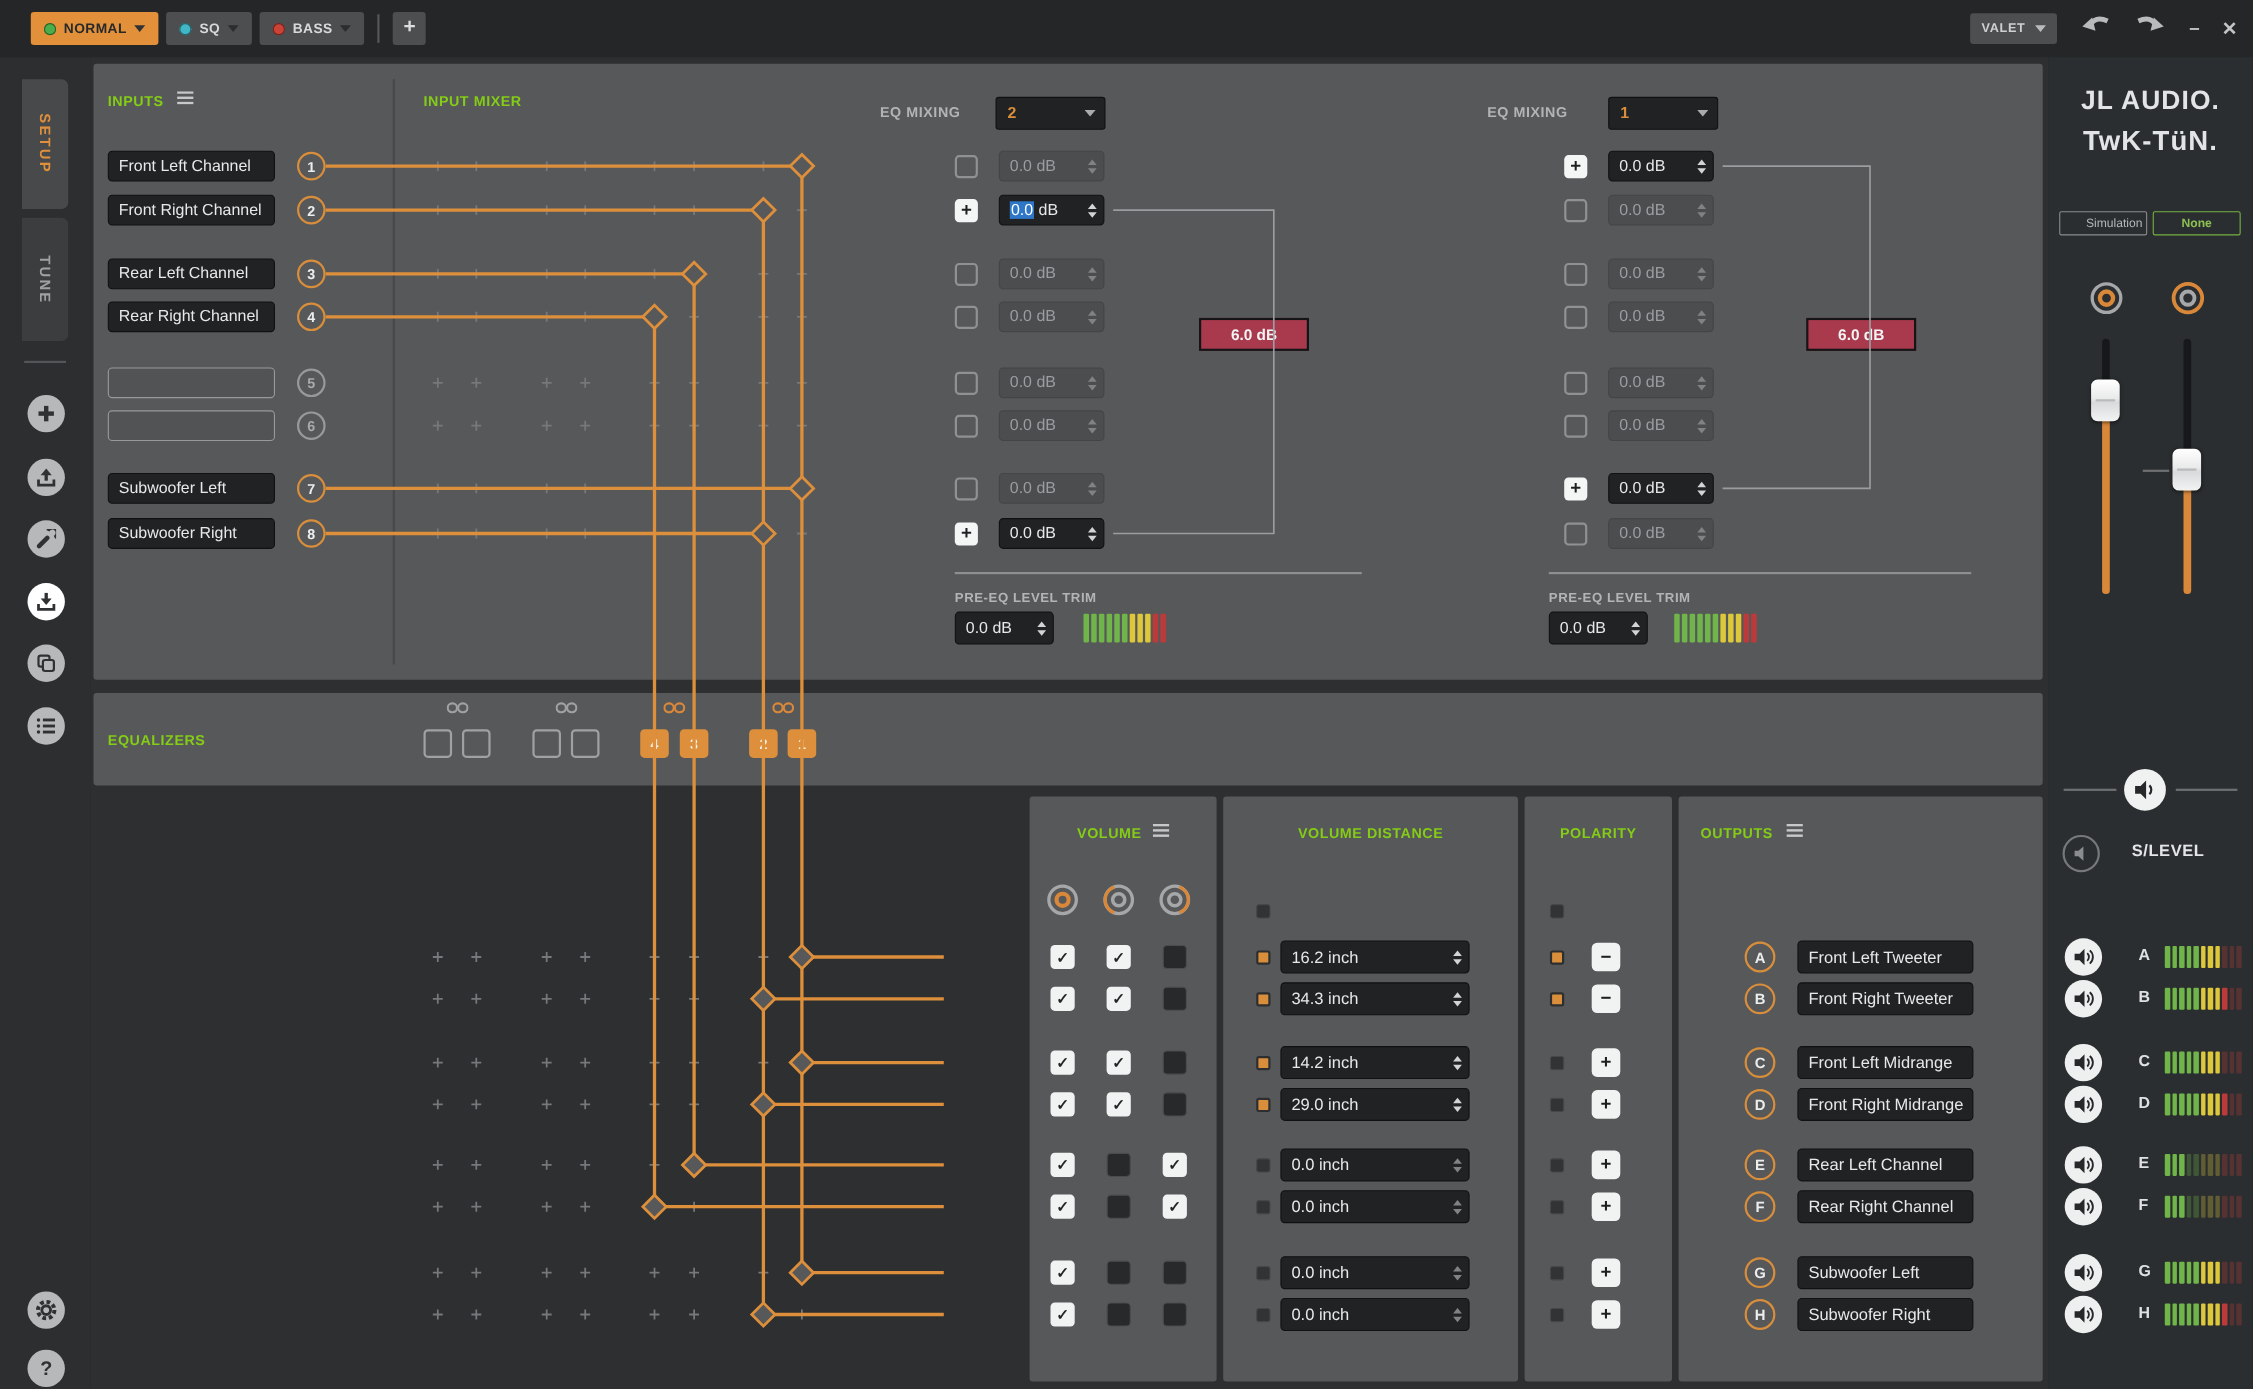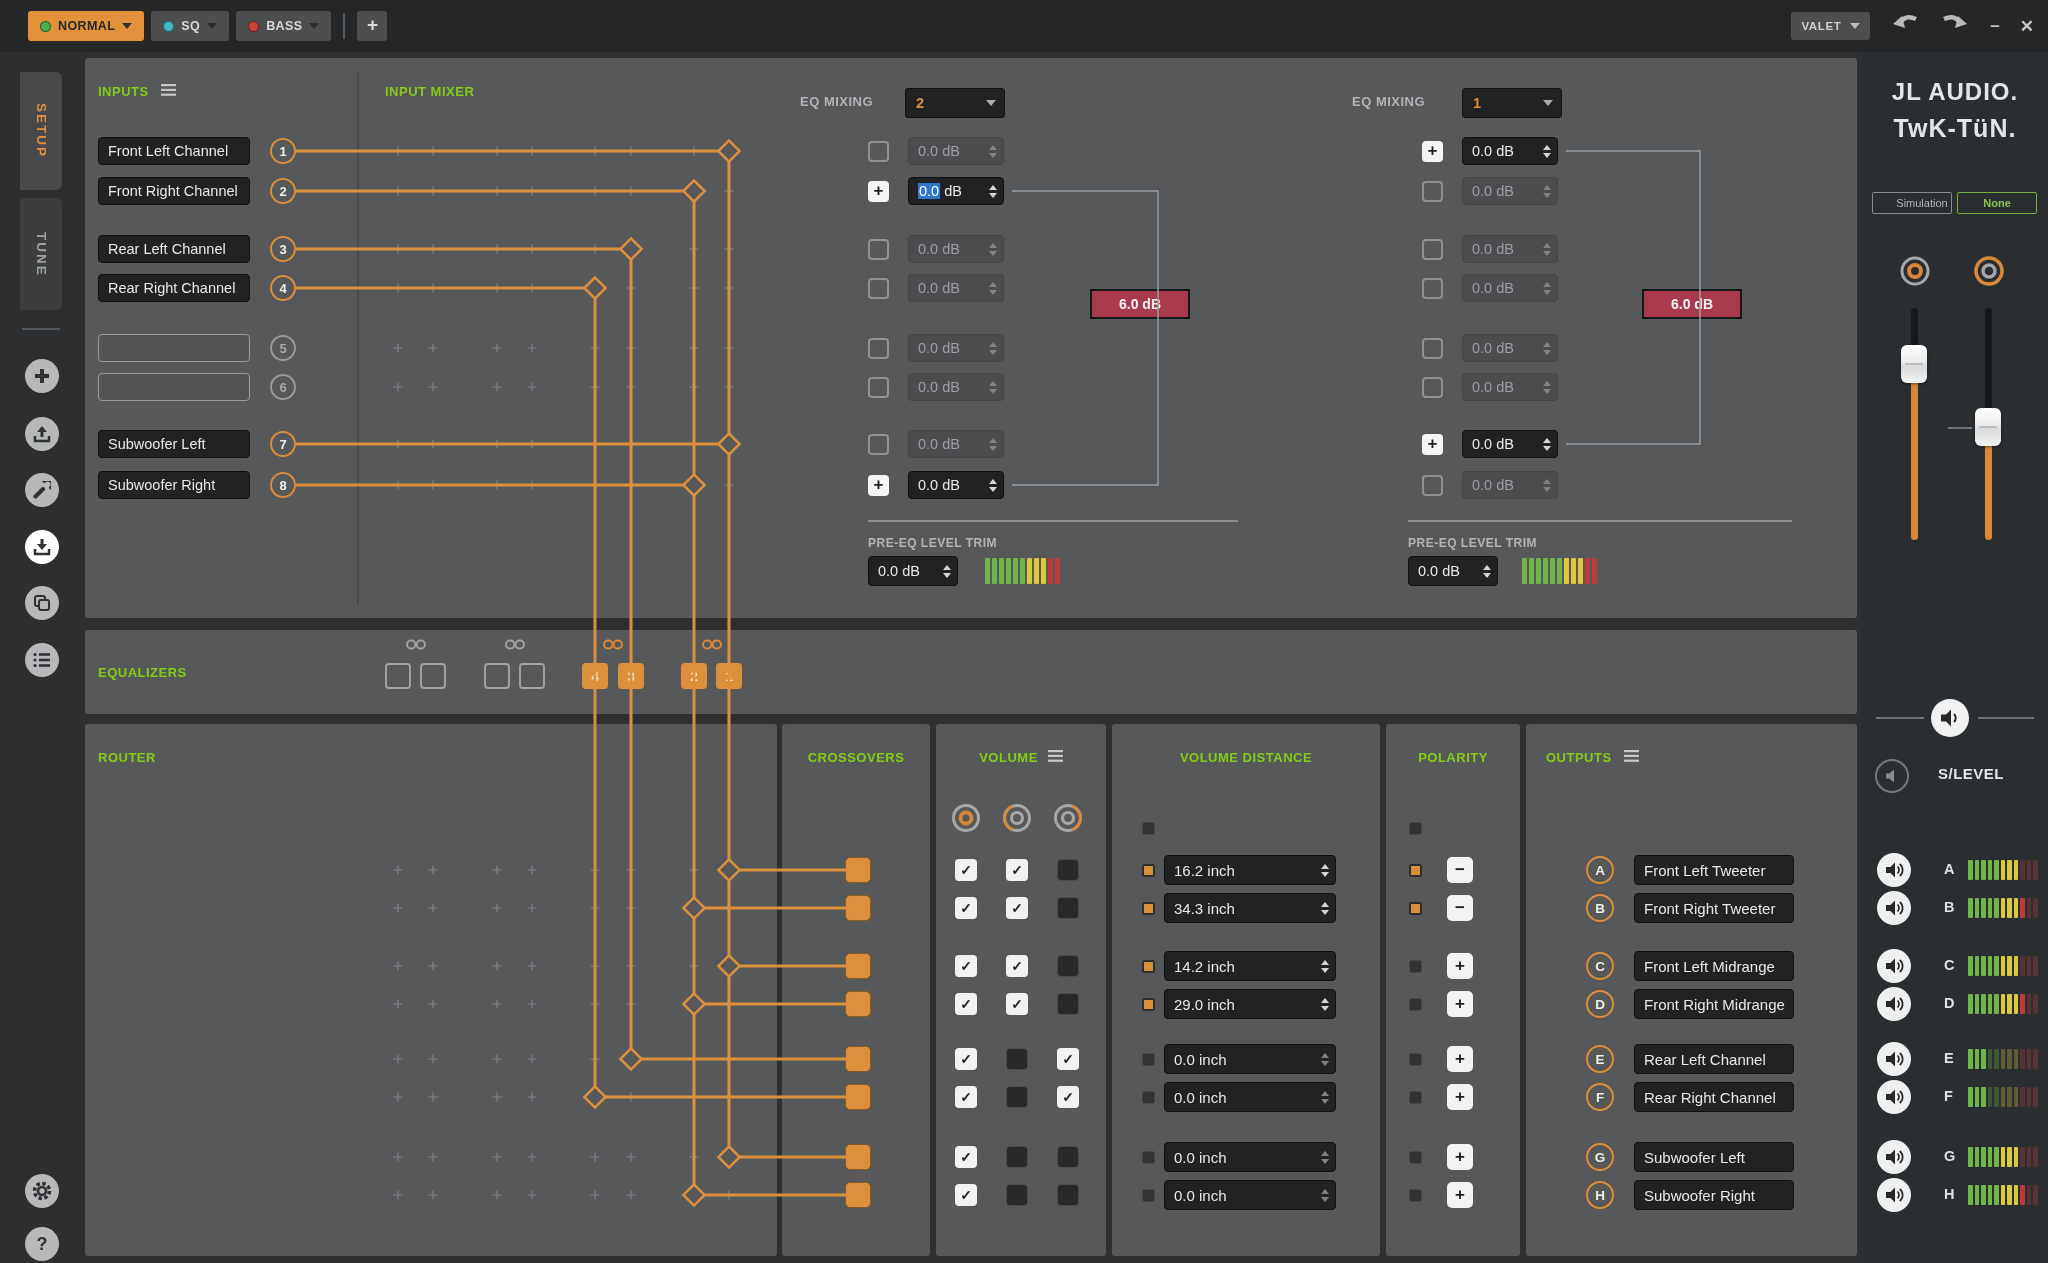--- a/index.html
+++ b/index.html
@@ -460,35 +460,21 @@
       <span class="linkic" style="left: 518px; top: 6px; position: absolute;"><svg width="20" height="11" viewBox="0 0 20 11">
           <rect x="1" y="1.5" width="8.5" height="8" rx="4" stroke="#d9883a" stroke-width="2" fill="none"></rect>
           <rect x="10.5" y="1.5" width="8.5" height="8" rx="4" stroke="#d9883a" stroke-width="2" fill="none"></rect>
         </svg></span>
       <span class="linkic" style="left: 616.5px; top: 6px; position: absolute;"><svg width="20" height="11" viewBox="0 0 20 11">
           <rect x="1" y="1.5" width="8.5" height="8" rx="4" stroke="#d9883a" stroke-width="2" fill="none"></rect>
           <rect x="10.5" y="1.5" width="8.5" height="8" rx="4" stroke="#d9883a" stroke-width="2" fill="none"></rect>
         </svg></span>
     </div>
 
-  <div class="panel" id="router-panel" style="left:3px;top:672px;width:692px;height:532px;">
-    <span class="sec-title" style="position:absolute;left:13px;top:26px;">ROUTER</span>
-  </div>
-
-  <div class="panel" id="xover-panel" style="left:700px;top:672px;width:148px;height:532px;">
-    <span class="sec-title" style="position:absolute;left:0;right:0;top:26px;text-align:center;">CROSSOVERS</span>
-  <div class="xover-sq" style="left: 63px; top: 133px; position: absolute;"></div>
-      <div class="xover-sq" style="left: 63px; top: 171px; position: absolute;"></div>
-      <div class="xover-sq" style="left: 63px; top: 229px; position: absolute;"></div>
-      <div class="xover-sq" style="left: 63px; top: 267px; position: absolute;"></div>
-      <div class="xover-sq" style="left: 63px; top: 322px; position: absolute;"></div>
-      <div class="xover-sq" style="left: 63px; top: 360px; position: absolute;"></div>
-      <div class="xover-sq" style="left: 63px; top: 420px; position: absolute;"></div>
-      <div class="xover-sq" style="left: 63px; top: 458px; position: absolute;"></div>
-    </div>
+
 
   <div class="panel" id="volume-panel" style="left:854px;top:672px;width:170px;height:532px;">
     <div style="position:absolute;left:0;right:0;top:24px;display:flex;justify-content:center;gap:10px;align-items:center;">
       <span class="sec-title">VOLUME</span>
       <span class="burger"><svg width="15" height="12" viewBox="0 0 15 12">
             <rect width="15" height="2.2" fill="#c6c8c9"></rect>
             <rect y="4.8" width="15" height="2.2" fill="#c6c8c9"></rect>
             <rect y="9.6" width="15" height="2.2" fill="#c6c8c9"></rect>
           </svg></span>
     </div>

